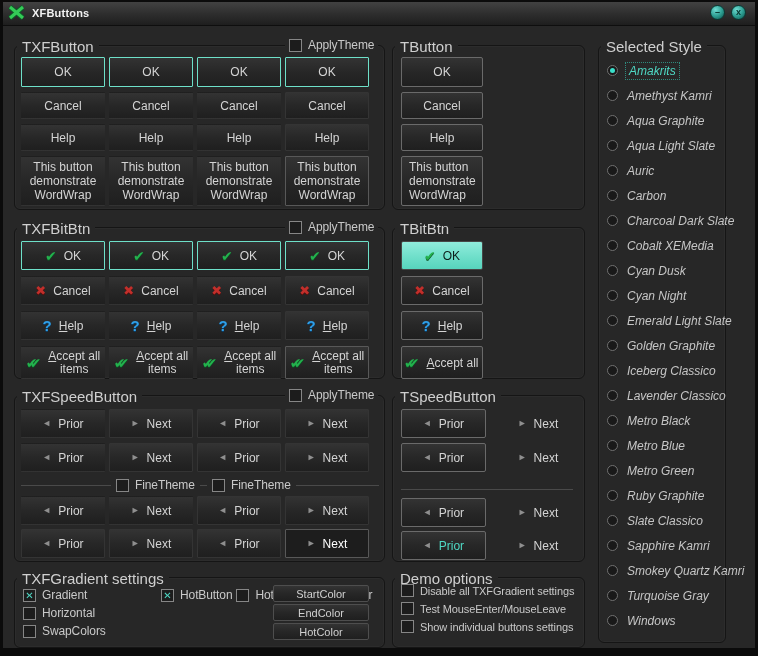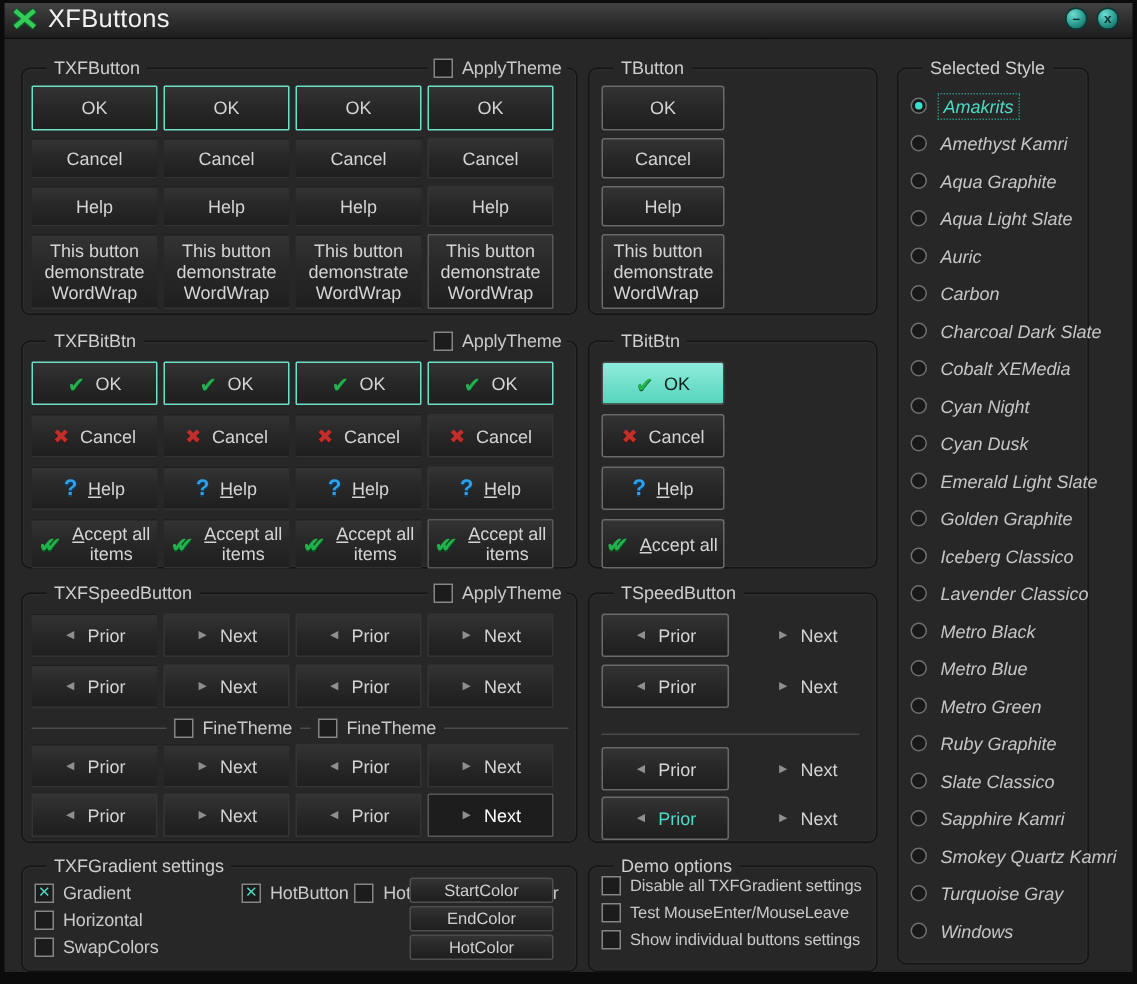--- a/index.html
+++ b/index.html
@@ -12,31 +12,31 @@
   *{box-sizing:border-box;font-family:"Liberation Sans","DejaVu Sans",sans-serif;}
   .window{position:relative;width:758px;height:656px;background:var(--bg);overflow:hidden;}
   .window::after{content:"";position:absolute;inset:0;border:3px solid var(--frame);
     border-top-width:2px;border-bottom-width:8px;pointer-events:none;z-index:50;}
   
   .titlebar{position:absolute;left:0;top:0;width:758px;height:26px;
     background:linear-gradient(180deg,#454545 0%,#2e2e2e 55%,#1e1e1e 100%);
     border-bottom:1px solid #0e0e0e;display:flex;align-items:center;z-index:40;}
   .app-icon{width:17px;height:15px;margin-left:8px;margin-right:7px;position:relative;}
   .app-icon svg{display:block;}
-  .title-text{color:#f2f2f2;font-size:17px;font-weight:normal;letter-spacing:.2px;}
+  .title-text{color:#f2f2f2;font-size:11px;font-weight:bold;letter-spacing:.2px;}
   .winbtns{margin-left:auto;display:flex;gap:6px;margin-right:12px;}
   .winbtn{width:15px;height:15px;border-radius:50%;
     background:radial-gradient(circle at 35% 28%,#6fdcd2 0%,#2a9a8e 55%,#105049 100%);
     border:1px solid #0a3833;color:#06332d;font-size:9px;font-weight:bold;
     display:flex;align-items:center;justify-content:center;line-height:1;cursor:default;}
   
   .group{position:absolute;border:1px solid var(--group-border);border-radius:6px;
     box-shadow:0 0 0 1px rgba(255,255,255,.025) inset;}
-  .group-label{position:absolute;top:-8px;left:16px;background:var(--bg);
-    padding:0 5px;font-size:12px;color:#cfcfcf;white-space:nowrap;}
+  .group-label{position:absolute;top:-8px;left:2px;background:var(--bg);
+    padding:0 5px;font-size:15px;color:#cfcfcf;white-space:nowrap;}
   .header-cb{position:absolute;top:-8px;display:flex;align-items:center;gap:5px;
     background:var(--bg);padding:0 4px;text-align:right;}
   
   .cb{width:13px;height:13px;background:#1c1c1c;border:1px solid #868686;
     display:flex;align-items:center;justify-content:center;flex:0 0 auto;}
   .cbrow{display:flex;align-items:center;gap:6px;}
   .cbrow .cb-label{font-size:11px;color:var(--dim);white-space:nowrap;letter-spacing:-.1px;}
   .cbrow.checked .cb::after{content:"\2715";color:var(--teal);font-size:10px;font-weight:bold;}
   .radio-item{display:flex;align-items:center;gap:9px;height:25px;padding-left:8px;font-style:italic;}
   .radio{width:11px;height:11px;border-radius:50%;background:#191919;border:1px solid #707070;
@@ -511,34 +511,34 @@
           <span class="radio">
             <span class="dot"></span>
           </span>
           <span class="radio-label">Cobalt XEMedia</span>
         </div>
 
         <div class="radio-item">
           <span class="radio">
             <span class="dot"></span>
           </span>
+          <span class="radio-label">Cyan Dusk</span>
+        </div>
+
+        <div class="radio-item">
+          <span class="radio">
+            <span class="dot"></span>
+          </span>
           <span class="radio-label">Cyan Night</span>
         </div>
 
         <div class="radio-item">
           <span class="radio">
             <span class="dot"></span>
           </span>
-          <span class="radio-label">Cyan Dusk</span>
-        </div>
-
-        <div class="radio-item">
-          <span class="radio">
-            <span class="dot"></span>
-          </span>
           <span class="radio-label">Emerald Light Slate</span>
         </div>
 
         <div class="radio-item">
           <span class="radio">
             <span class="dot"></span>
           </span>
           <span class="radio-label">Golden Graphite</span>
         </div>
 

